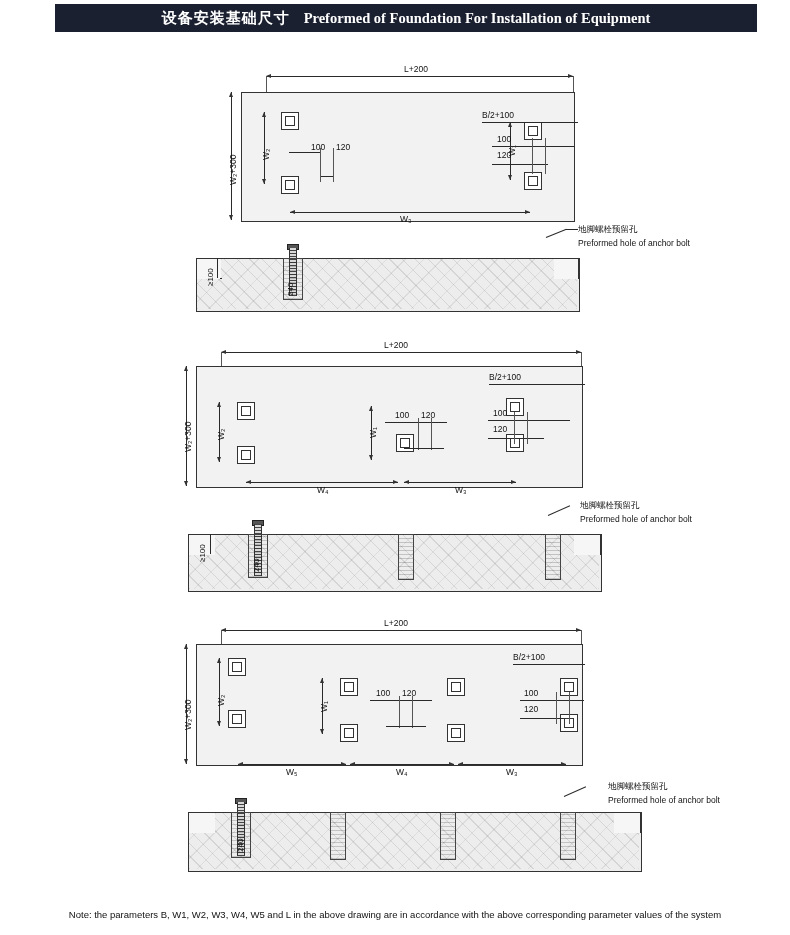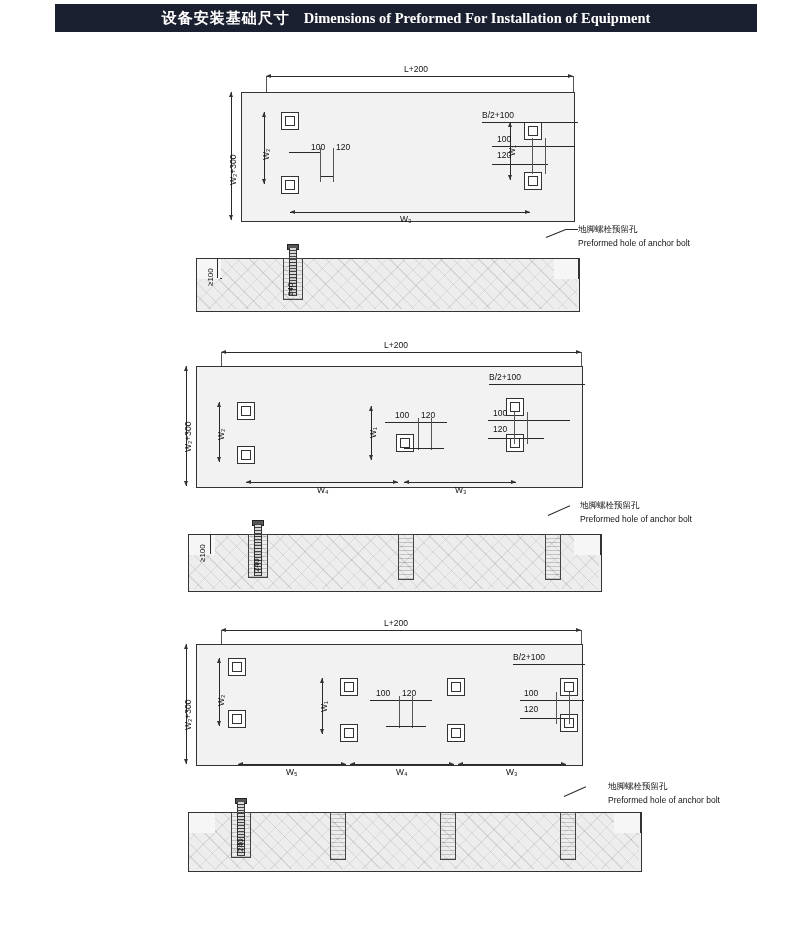--- a/index.html
+++ b/index.html
@@ -60,21 +60,21 @@
   .foot1{position:absolute;width:100%;text-align:center;font-size:11px;font-weight:bold;font-family:"DejaVu Sans",sans-serif;}
   .foot2{position:absolute;width:100%;text-align:center;font-size:9.5px;}
 </style>
 </head>
 <body>
 
 <div class="page">
 
   <div class="header">
     <span class="cn">设备安装基础尺寸</span>
-    <span class="en">Dimensions of Preformed For Installation of Equipment</span>
+    <span class="en">Preformed of Foundation For Installation of Equipment</span>
   </div>
 
   <div>
 
     <div class="ln h" style="left:266px;top:76px;width:307px;"></div>
     <div class="arrow-l" style="left:266px;top:74px;"></div>
     <div class="arrow-r" style="left:568px;top:74px;"></div>
     <div class="ln v thin" style="left:266px;top:76px;height:16px;"></div>
     <div class="ln v thin" style="left:573px;top:76px;height:16px;"></div>
     <div class="lbl" style="left:404px;top:64px;">L+200</div>
@@ -293,14 +293,15 @@
     <div class="sec" style="left:614px;top:812px;width:26px;height:20px;background:#f6f6f6;border-bottom:none;border-left:none;"></div>
     <div class="boltcap" style="left:235px;top:798px;"></div>
     <div class="bolt" style="left:237px;top:802px;height:54px;"></div>
     <div class="sleeve" style="left:231px;top:812px;width:18px;height:44px;"></div>
     <div class="sleeve" style="left:330px;top:812px;width:14px;height:46px;"></div>
     <div class="sleeve" style="left:440px;top:812px;width:14px;height:46px;"></div>
     <div class="sleeve" style="left:560px;top:812px;width:14px;height:46px;"></div>
     <div class="lblv" style="left:236px;top:852px;font-size:8px;">240</div>
   </div>
 
+  <div class="foot2" style="left:0;top:909px;">Note: the parameters B, W1, W2, W3, W4, W5 and L in the above drawing are in accordance with the above corresponding parameter values of the system</div>
 
 </div>
 
 </body></html>

